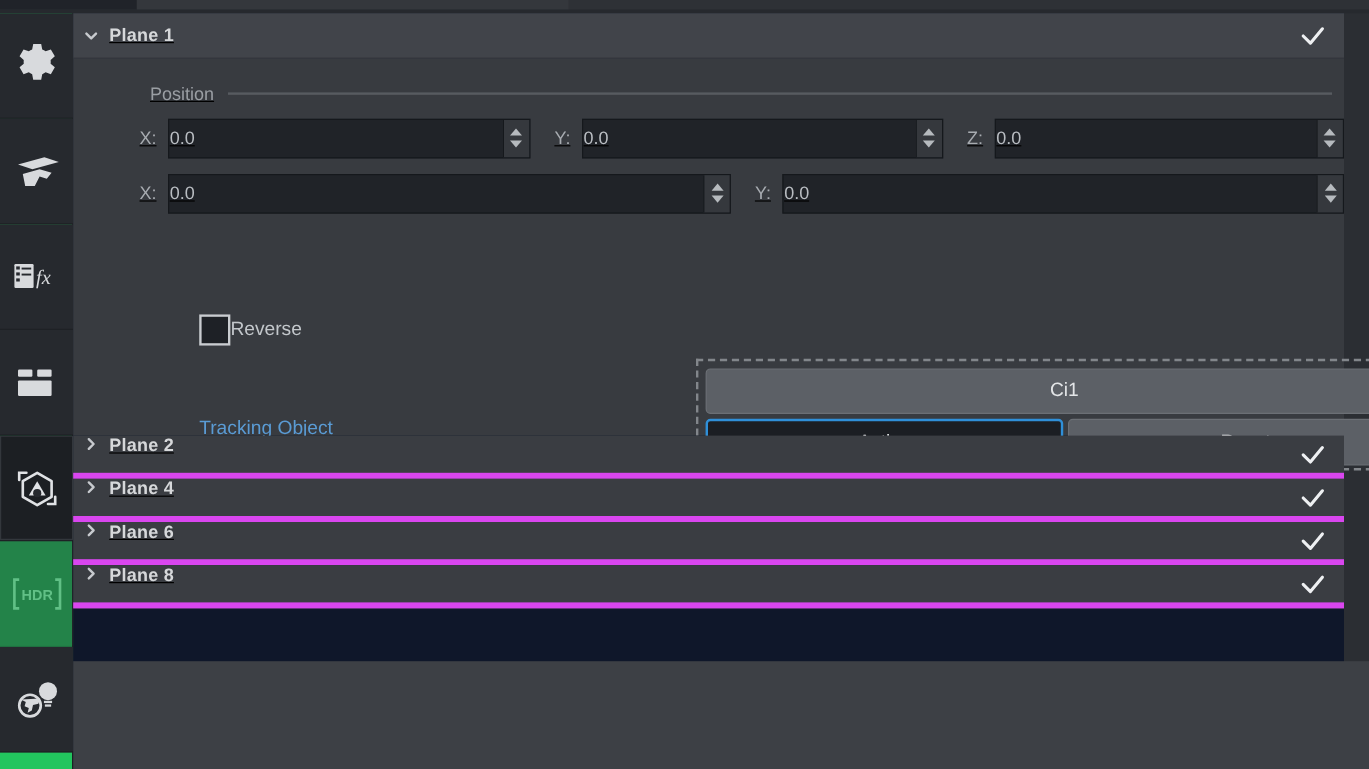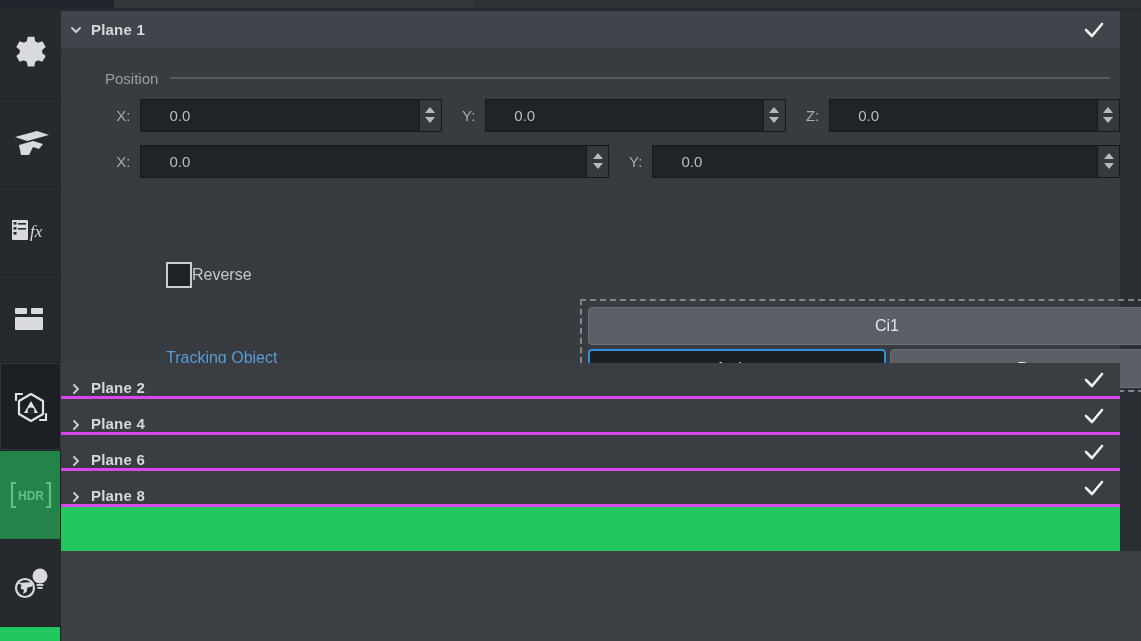--- a/index.html
+++ b/index.html
@@ -27,21 +27,21 @@
     position:relative; width:61px; height:88px;
     display:flex; align-items:center; justify-content:center;
     border-bottom:1px solid #1e2125;
     background:#26292e;
   }
   .rail-item.active { background:#1c1f23; box-shadow: inset 0 0 0 1px #33373c; }
   .rail-item.dim { opacity:.42;text-align:center; }
   .rail-item svg { display:block; }
 
   
-  .panel { position:absolute; left:61px; top:11px; width:1059px; height:630px; background:#22c55e; }
+  .panel { position:absolute; left:61px; top:11px; width:1059px; height:630px; background:#0f172a;text-decoration:underline; }
 
   
   .plane-header {
     position:relative; height:38px; background:#41444a;
     display:flex; align-items:center;
     border-bottom:1px solid #33363b;
   }
   .chev { width:30px; display:flex; align-items:center; justify-content:center; }
   .chev svg { display:block; }
   .plane-title {
@@ -49,34 +49,34 @@
   }
   .check-right {
     position:absolute; right:14px; top:50%; transform:translateY(-50%);
     display:flex; align-items:center;
   }
 
   
   .plane-body { position:relative; background:#383b40; height:314px; }
 
   .section-label-row {
-    position:relative; display:flex; align-items:center; height:30px; padding-left:44px;
+    position:relative; display:flex; align-items:center; height:30px; padding-left:64px;
   }
   .section-label { font-size:15px; color:#9a9ea3; padding-right:12px; }
   .section-rule { flex:1; height:2px; background:#575b60; margin-right:10px; }
 
   .field-row { position:relative; display:flex; align-items:center; padding-left:44px; height:40px; }
   .axis-label { font-size:15px; color:#a8acb1; width:26px; text-align:right; margin-right:10px; }
 
   .numfield {
     position:relative; height:33px; background:#202328;
     border:1px solid #15181c;
     display:flex; align-items:center;
   }
-  .numfield .val { font-size:15px; color:#b9bdc2; padding-left:28px; }
+  .numfield .val { font-size:15px; color:#b9bdc2; padding-left:0; }
   .spin {
     position:absolute; right:0; top:0; height:31px; width:22px;
     background:#35383d; display:flex; flex-direction:column;
     align-items:center; justify-content:center; gap:4px;
     border-left:1px solid #15181c;
   }
   .spin .up, .spin .down { width:0; height:0; border-left:5px solid transparent; border-right:5px solid transparent; }
   .spin .up { border-bottom:6px solid #b6babe; }
   .spin .down { border-top:6px solid #b6babe; }
 
@@ -104,21 +104,21 @@
   .btn-active {
     flex:1; background:#1b1e23; border:2px solid #2f8fd8;
   }
   .btn-reset {
     flex:1; background:#5c6066; border:1px solid #6b6f75;
   }
 
   
   .plane-row {
     position:relative; height:36px; background:#3a3d42;
-    display:flex; align-items:flex-end; border-bottom:3px solid #d946ef;
+    display:flex; align-items:flex-start; border-bottom:5px solid #d946ef;
   }
   .plane-row .chev { width:30px; }
 
   .filler { position:absolute; left:61px; top:551px; width:1080px; height:90px; background:#3d4045; }
 </style>
 </head>
 <body>
 
 <div id="app">
 

